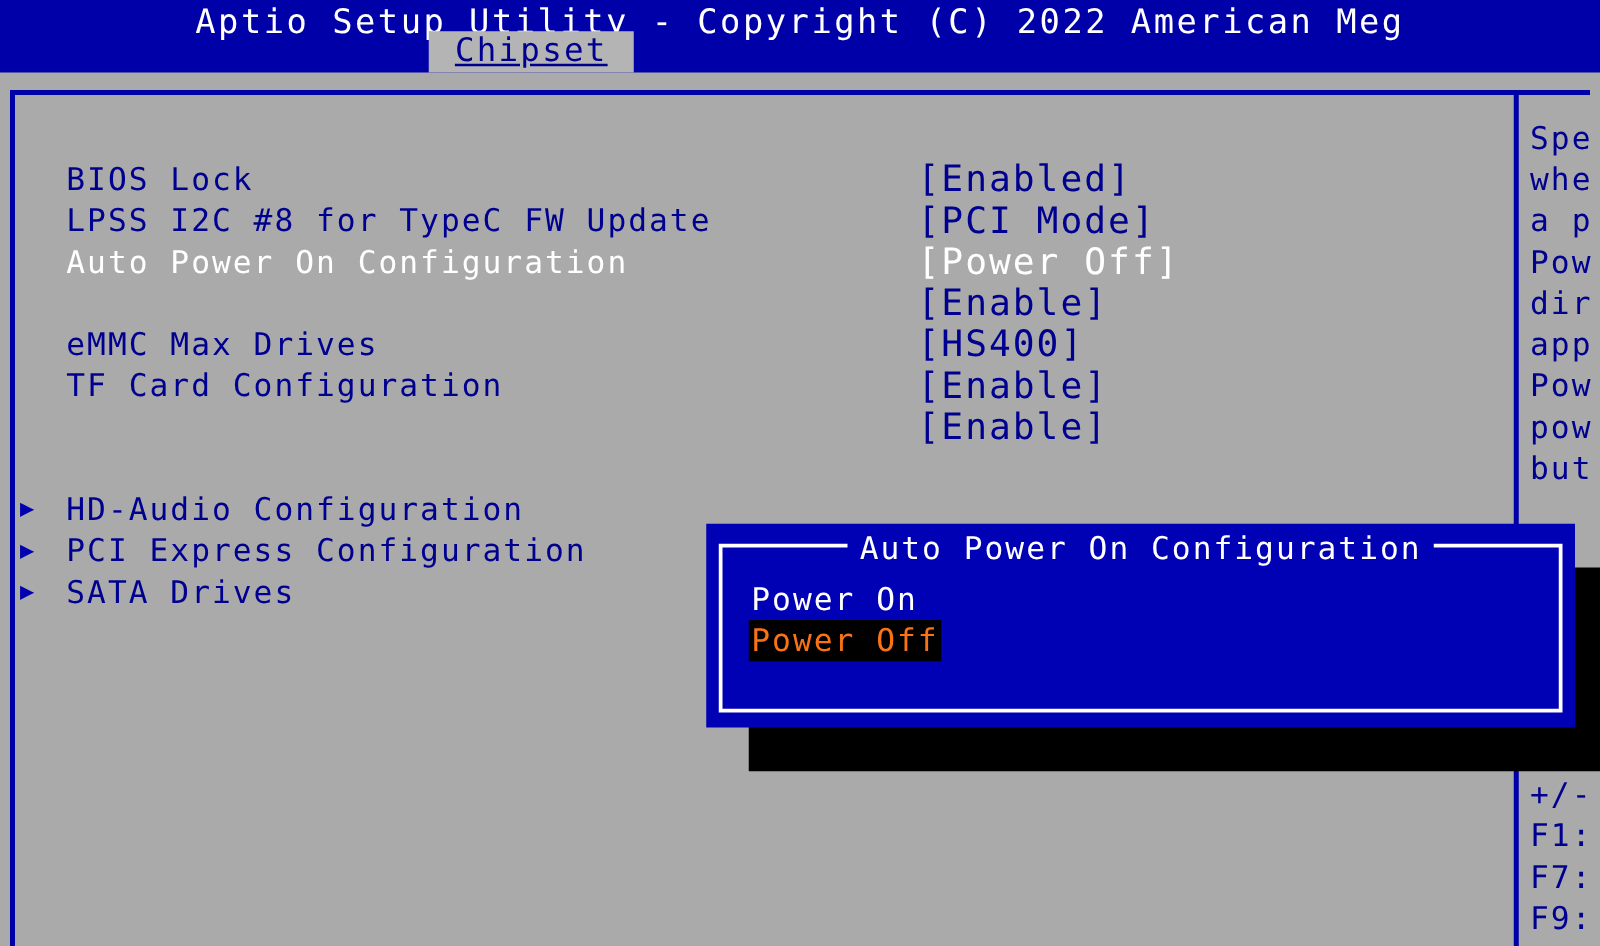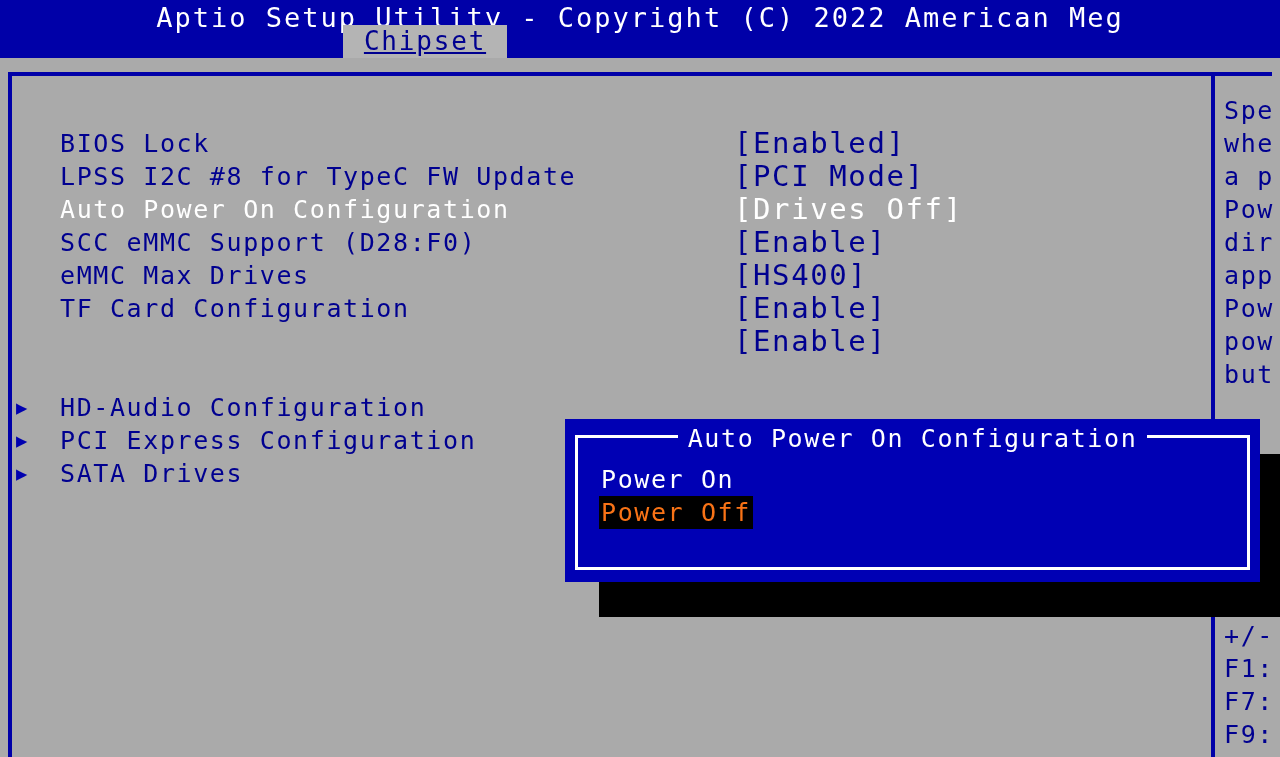--- a/index.html
+++ b/index.html
@@ -83,21 +83,21 @@
     top: 127px;
     width: 1140px;
   }
   .row {
     position: relative;
     height: 33px;
     white-space: nowrap;
   }
   .row .label {
     position: absolute;
-    left: 12px;
+    left: 5px;
     top: 0;
     font-size: 25px;
     line-height: 33px;
     letter-spacing: 1.6px;
     color: #000090;
   }
   .row .value {
     position: absolute;
     left: 686px;
     top: 0;
@@ -228,24 +228,23 @@
       <div class="row">
         <span class="label">BIOS Lock</span>
         <span class="value">[Enabled]</span>
       </div>
       <div class="row">
         <span class="label">LPSS I2C #8 for TypeC FW Update</span>
         <span class="value">[PCI Mode]</span>
       </div>
       <div class="row selected">
         <span class="label">Auto Power On Configuration</span>
-        <span class="value">[Drives Off]</span>
-      </div>
-      <div class="row">
-        <span class="label">SCC eMMC Support (D28:F0)</span>
+        <span class="value">[Power Off]</span>
+      </div>
+      <div class="row">
         <span class="value">[Enable]</span>
       </div>
       <div class="row">
         <span class="label">eMMC Max Drives</span>
         <span class="value">[HS400]</span>
       </div>
       <div class="row">
         <span class="label">TF Card Configuration</span>
         <span class="value">[Enable]</span>
       </div>

